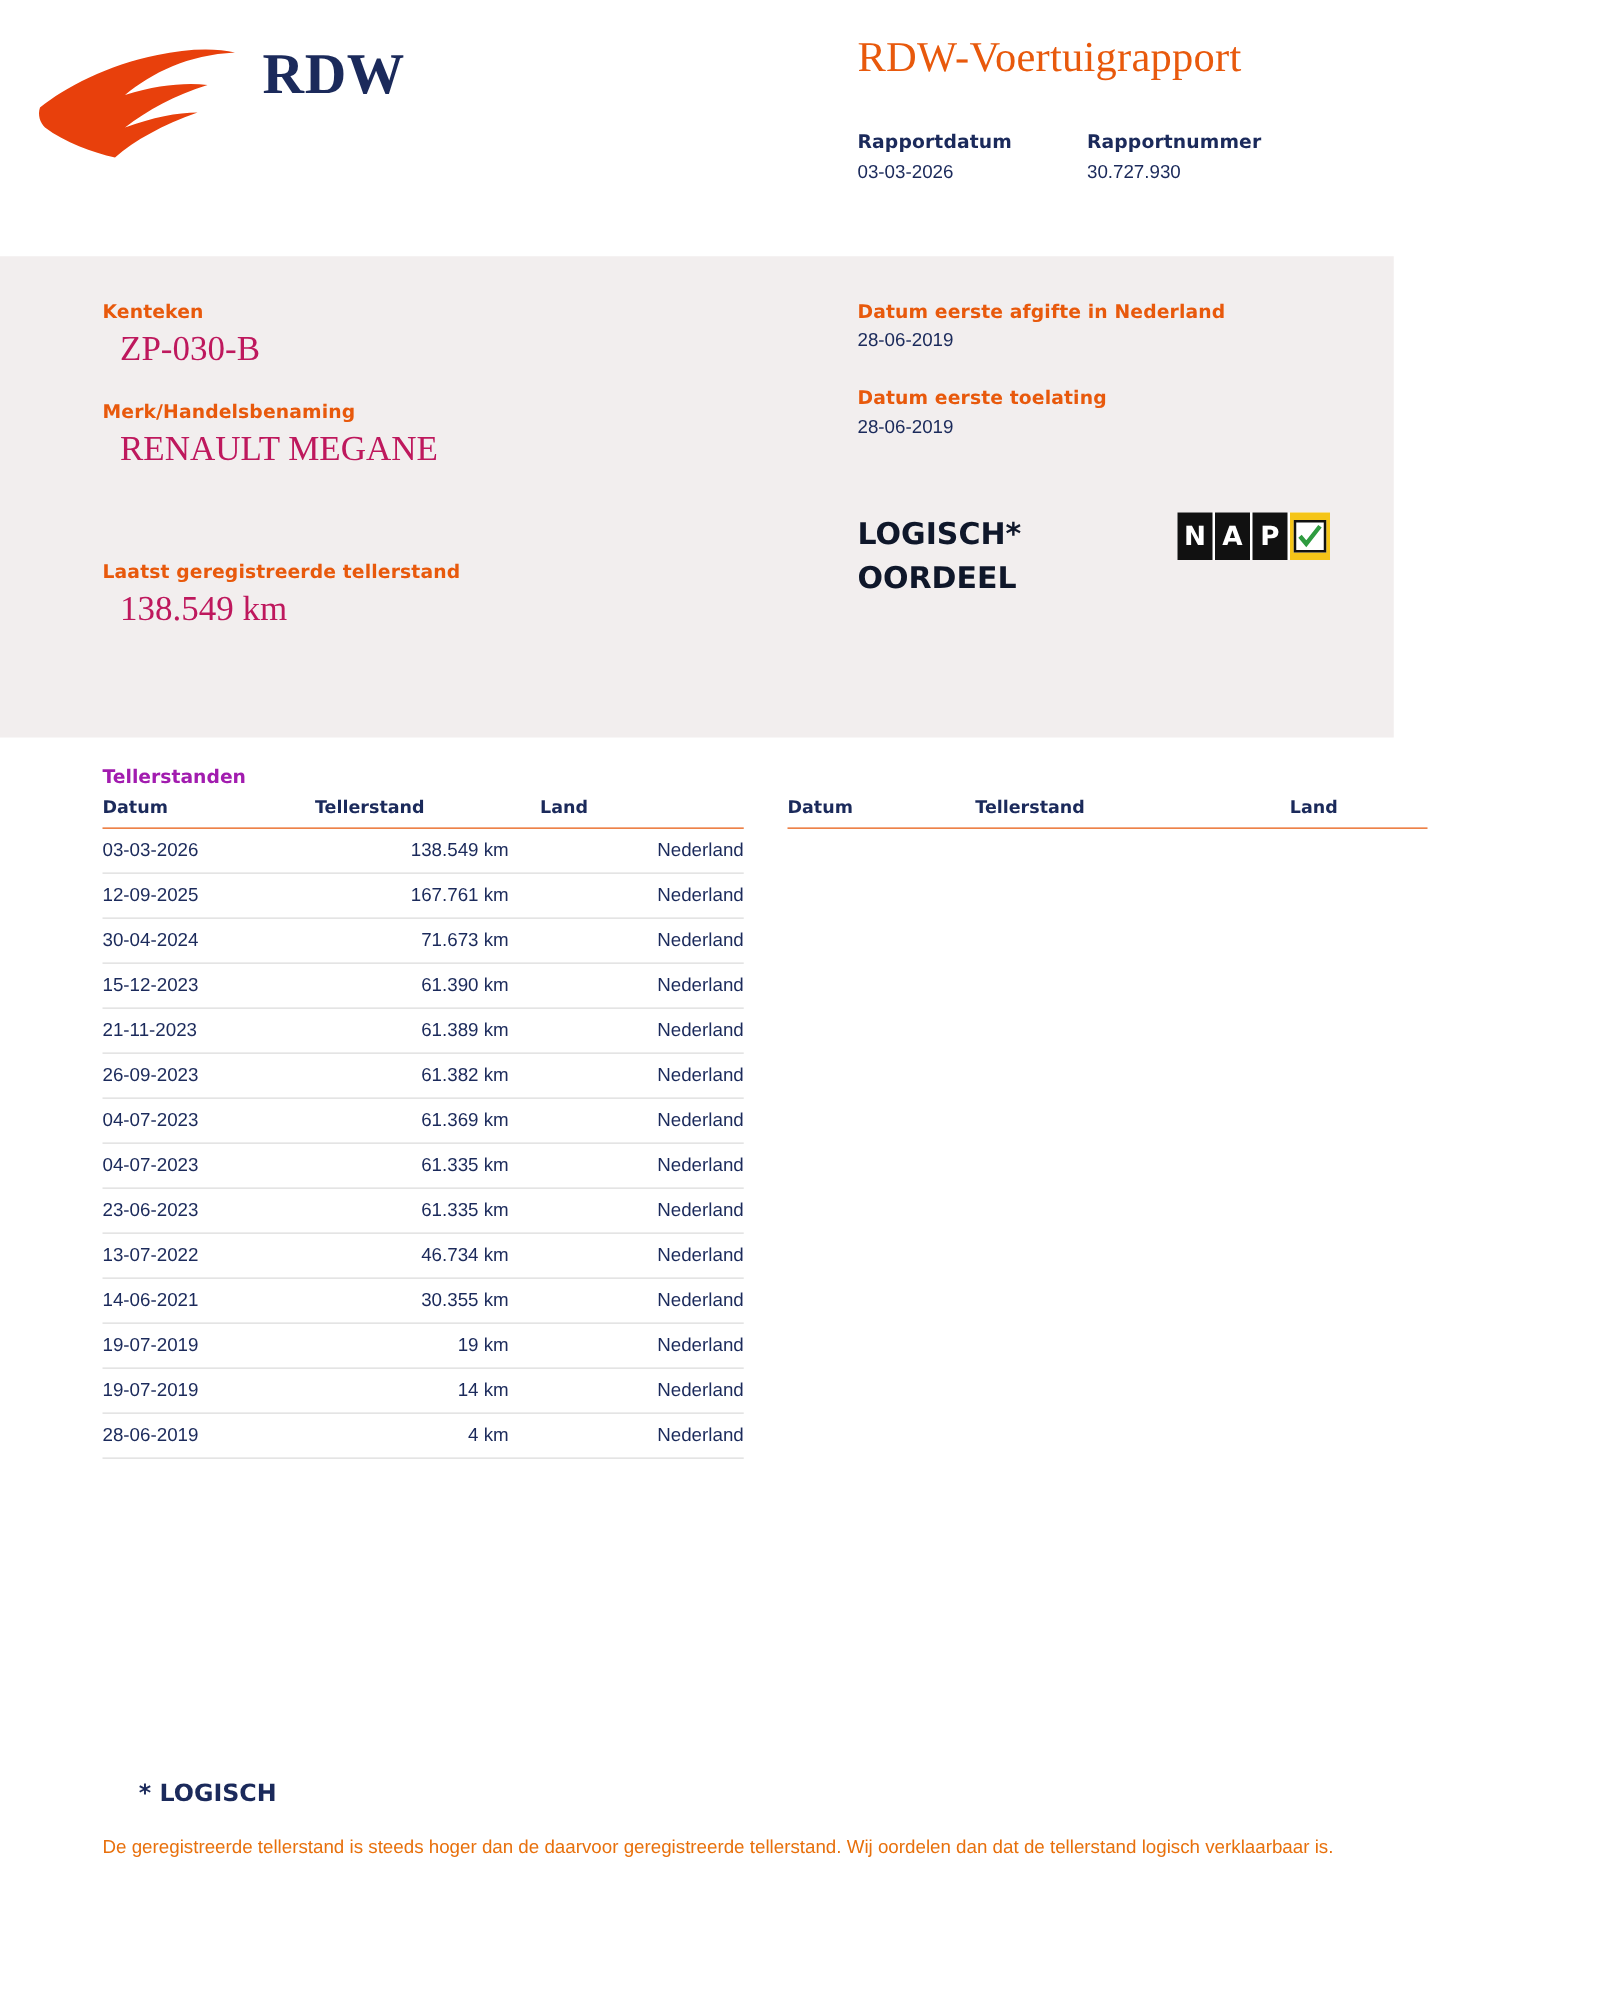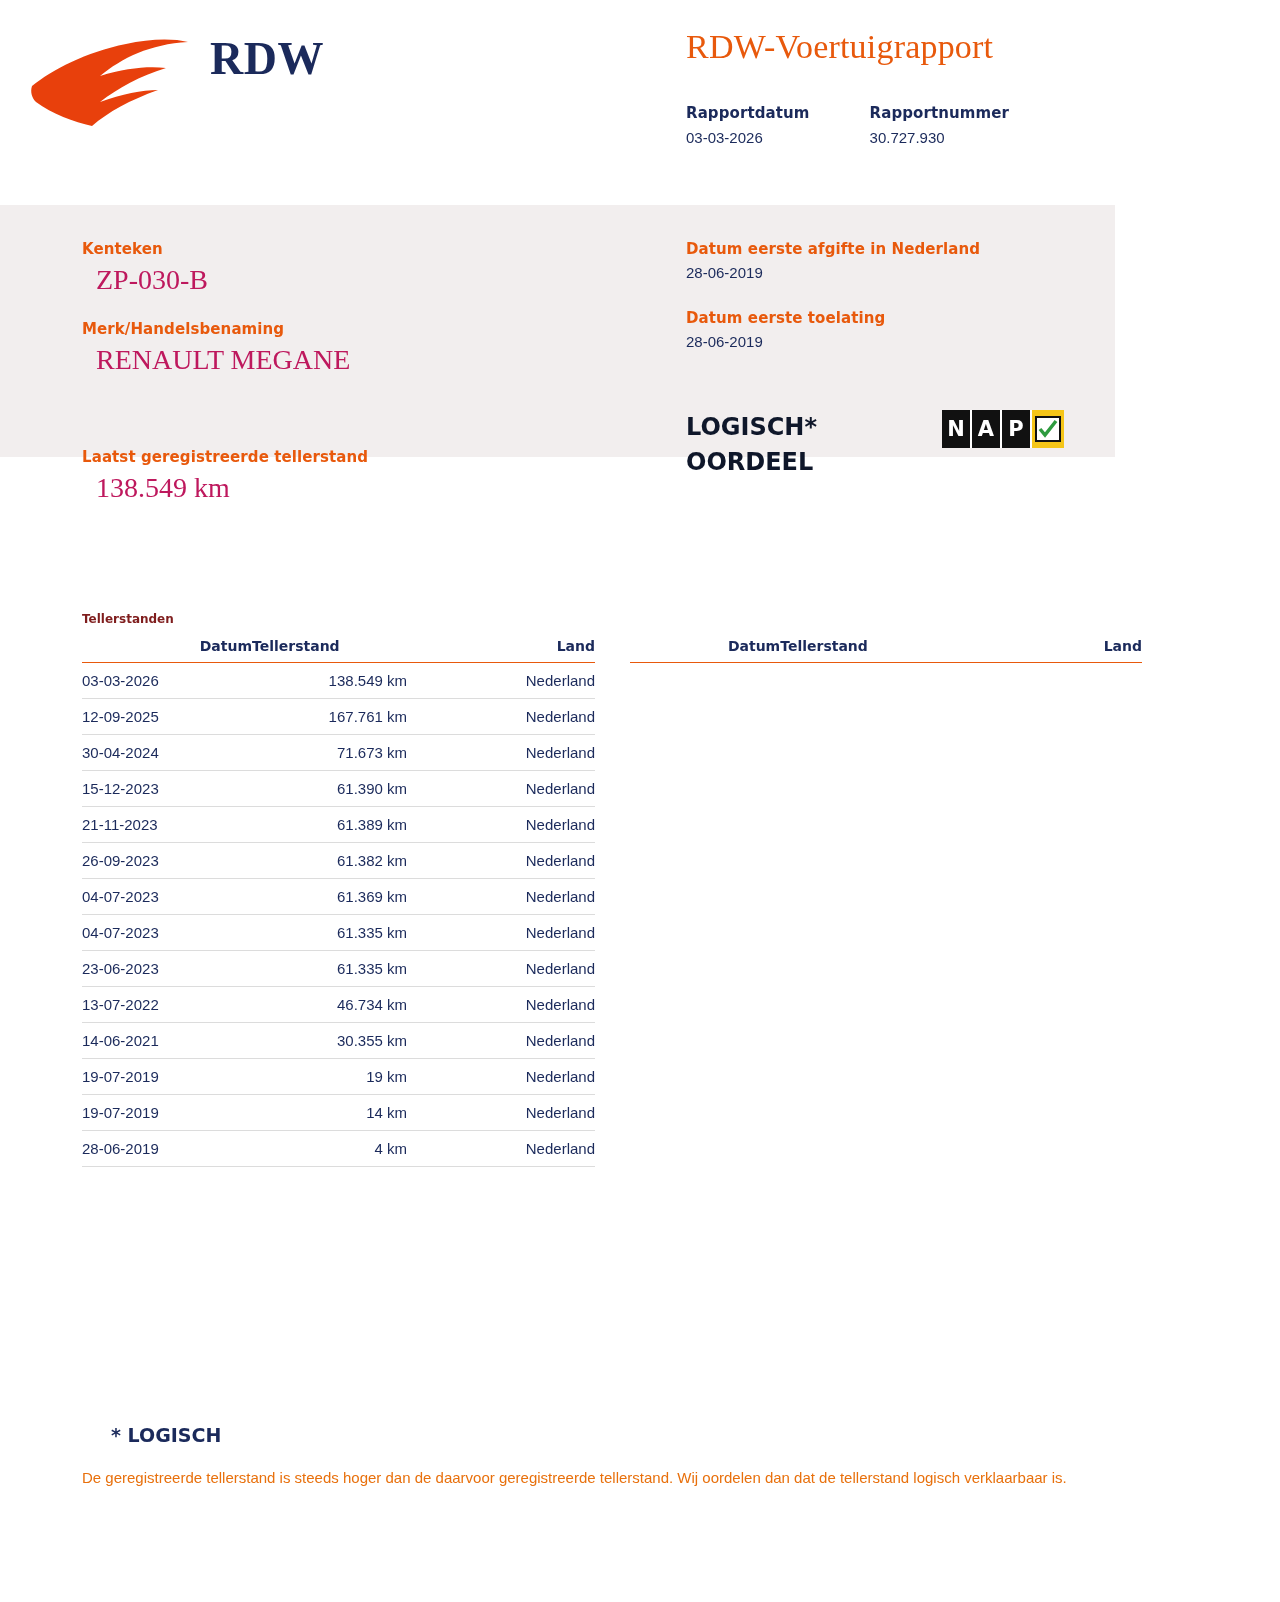--- a/index.html
+++ b/index.html
@@ -68,21 +68,21 @@
     font-size: 15px;
     color: #1b2a5b;
   }
 
   
   .panel {
     position: absolute;
     left: 0;
     top: 205px;
     width: 1115px;
-    height: 252px;
+    height: 385px;
     background: #f2eeee;
   }
   .panel-left { position: absolute; left: 82px; top: 35px; width: 540px; }
   .panel-right { position: absolute; left: 686px; top: 35px; width: 400px; }
 
   .field-label {
     color: #e8590c;
     font-size: 15px;
     font-weight: bold;
     font-family: "DejaVu Sans", sans-serif;
@@ -154,41 +154,41 @@
   .tables {
     position: absolute;
     left: 0;
     top: 612px;
     width: 100%;
   }
   .tbl-title {
     position: absolute;
     left: 82px;
     top: 0;
-    color: #7f1d1d;
-    font-size: 12px;
+    color: #a21caf;
+    font-size: 15px;
     font-weight: bold;
     font-family: "DejaVu Sans", sans-serif;
   }
   table.readings {
     position: absolute;
     border-collapse: collapse;
     font-size: 15px;
     color: #1b2a5b;
   }
   table.readings.left  { left: 82px;  top: 26px; width: 513px; }
   table.readings.right { left: 630px; top: 26px; width: 512px; }
   table.readings th {
     font-size: 14px;
     font-weight: bold;
     font-family: "DejaVu Sans", sans-serif;
     color: #1b2a5b;
     padding: 0 0 8px 0;
     border-bottom: 1.5px solid #e8590c;
-    text-align: right;
+    text-align: left;
   }
   table.readings th.num { text-align: left; }
   table.readings th.land { }
   table.readings td {
     padding: 9px 0;
     border-bottom: 1px solid #dcdcdc;
     white-space: nowrap;
   }
   table.readings td.date { width: 170px; }
   table.readings td.odo { width: 180px; text-align: right; padding-right: 25px; }

